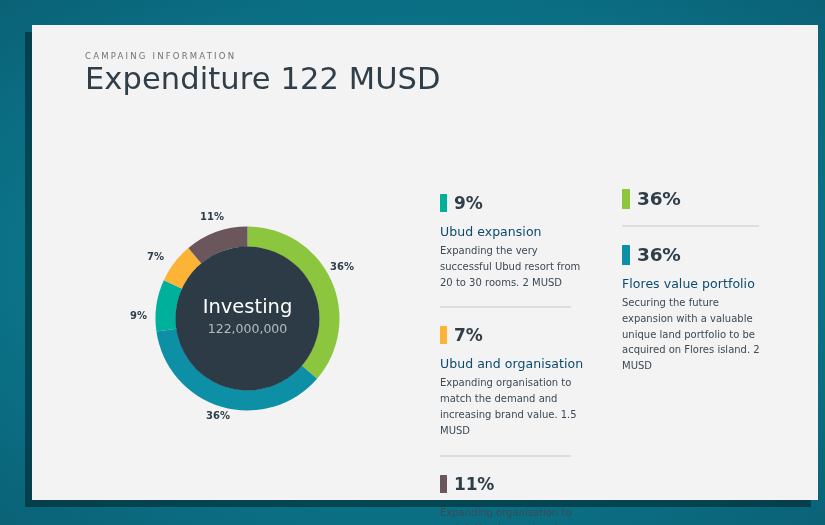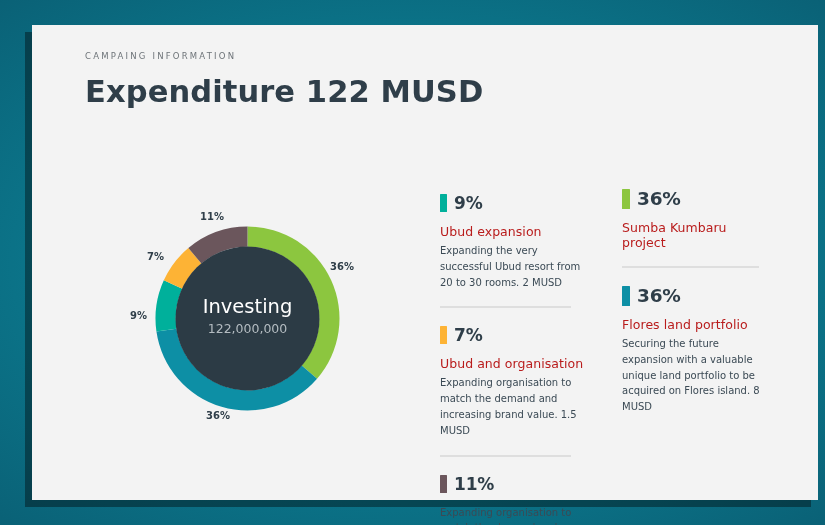--- a/index.html
+++ b/index.html
@@ -43,24 +43,23 @@
   #header { position: absolute; left: 53px; top: 26px; }
 
   .eyebrow {
     font-size: 8.5px;
     letter-spacing: 2.2px;
     color: #6e7479;
     font-weight: 400;
   }
 
   .title {
-    margin-top: 13px;
     font-size: 30.5px;
     color: #2f3e49;
-    font-weight: 700;
+    font-weight: 400;
     letter-spacing: 0.1px;
   }
 
   
   #chart-area {
     position: absolute;
     left: 90px;
     top: 170px;
     width: 250px;
     height: 240px;
@@ -117,21 +116,21 @@
   .legend-pct {
     font-size: 17px;
     font-weight: 700;
     color: #2f3e49;
     letter-spacing: -0.2px;
   }
   .lp-big { font-size: 18.5px; }
 
   .legend-name {
     font-size: 12.5px;
-    color: #b91c1c;
+    color: #0c4a6e;
     font-weight: 400;
     margin-bottom: 4px;
     letter-spacing: 0.05px;
   }
 
   .legend-desc {
     font-size: 10px;
     color: #3b4a55;
     line-height: 1.58;
     font-weight: 400;
@@ -214,28 +213,27 @@
     </div>
   </div>
 
   <div class="legend-col" id="legend-col-2">
 
     <div class="legend-item">
       <div class="legend-head">
         <span class="swatch sw-big" style="background: rgb(140, 198, 63);"></span>
         <span class="legend-pct lp-big">36%</span>
       </div>
-      <div class="legend-name">Sumba Kumbaru project</div>
     </div>
 
     <div class="divider wide"></div>
 
     <div class="legend-item">
       <div class="legend-head">
         <span class="swatch sw-big" style="background: rgb(13, 143, 165);"></span>
         <span class="legend-pct lp-big">36%</span>
       </div>
-      <div class="legend-name">Flores land portfolio</div>
-      <div class="legend-desc">Securing the future expansion with a valuable unique land portfolio to be acquired on Flores island. 8 MUSD</div>
+      <div class="legend-name">Flores value portfolio</div>
+      <div class="legend-desc">Securing the future expansion with a valuable unique land portfolio to be acquired on Flores island. 2 MUSD</div>
     </div>
   </div>
 
 </div>
 
 </body></html>

